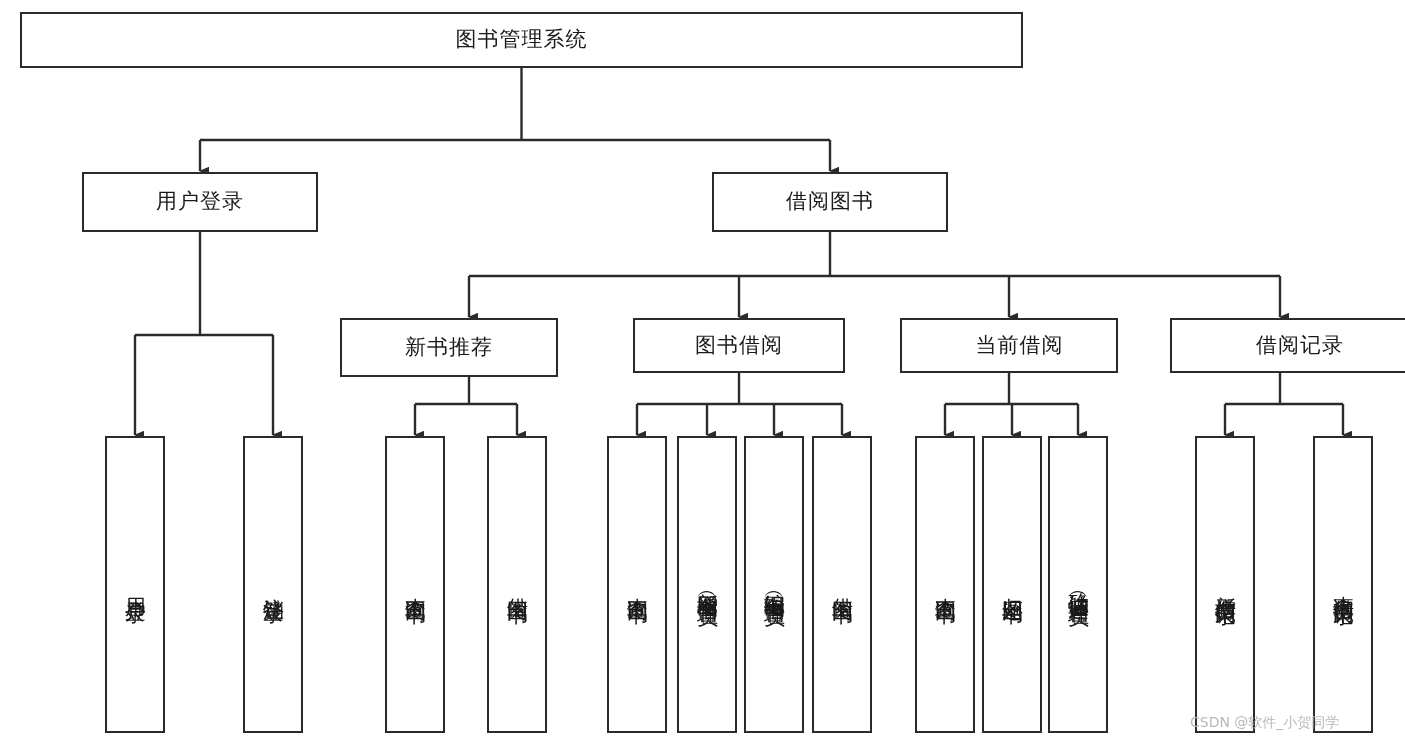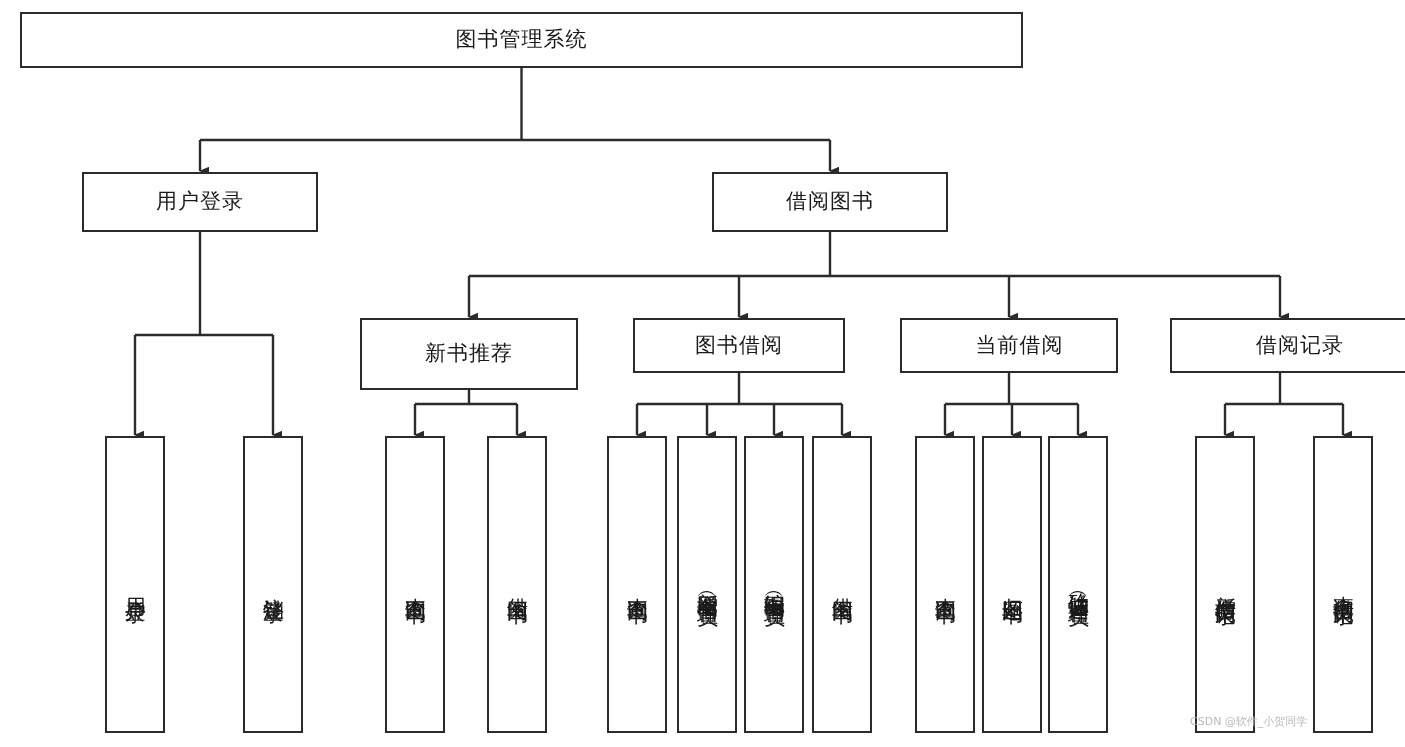--- a/index.html
+++ b/index.html
@@ -46,21 +46,21 @@
     text-orientation: upright;
     line-height: 1.18;
     letter-spacing: 2px;
     white-space: nowrap;
     padding: 4px 0;
   }
   #watermark {
     position: absolute;
     left: 1190px;
     top: 714px;
-    font-size: 11px;
+    font-size: 14px;
     color: #b9b9b9;
     white-space: nowrap;
     font-family: "DejaVu Sans", "Liberation Sans", sans-serif;
   }
 </style>
 </head>
 <body>
 
 <div id="diagram-root">
 
@@ -110,21 +110,21 @@
   <div id="nodes-layer">
       <div class="node node-h" style="left: 20px; top: 12px; width: 1003px; height: 56px;">
         <span>图书管理系统</span>
       </div>
       <div class="node node-h" style="left: 82px; top: 172px; width: 236px; height: 60px;">
         <span>用户登录</span>
       </div>
       <div class="node node-h" style="left: 712px; top: 172px; width: 236px; height: 60px;">
         <span>借阅图书</span>
       </div>
-      <div class="node node-h" style="left: 360px; top: 318px; width: 218px; height: 72px; text-align: center;">
+      <div class="node node-h" style="left: 340px; top: 318px; width: 218px; height: 59px; text-align: center;">
         <span>新书推荐</span>
       </div>
       <div class="node node-h" style="left: 633px; top: 318px; width: 212px; height: 55px;">
         <span>图书借阅</span>
       </div>
       <div class="node node-h" style="left: 900px; top: 318px; width: 218px; height: 55px; padding-left: 21px;">
         <span>当前借阅</span>
       </div>
       <div class="node node-h" style="left: 1170px; top: 318px; width: 260px; height: 55px;">
         <span>借阅记录</span>

